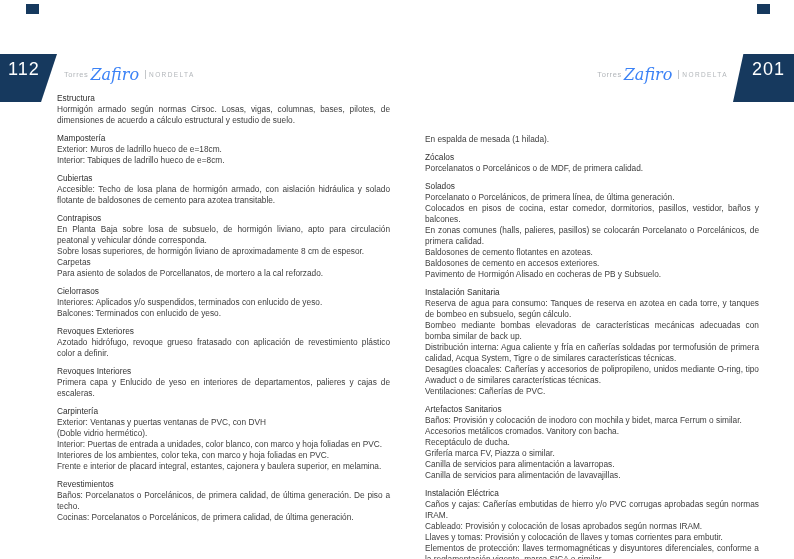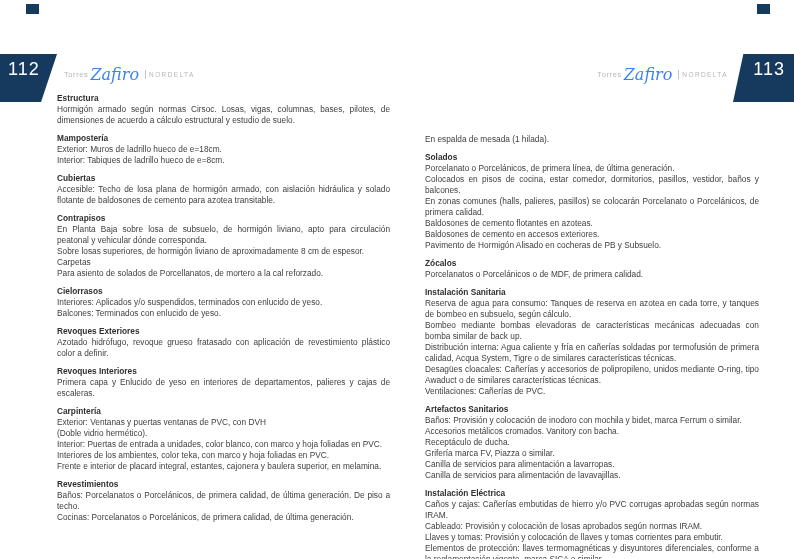--- a/index.html
+++ b/index.html
@@ -74,21 +74,21 @@
   .col.left  { left: 57px;  width: 333px; }
   .col.right { left: 425px; width: 334px; margin-top: 41px; }
 
   .lead-block { margin: 0 0 7px 0; }
   .spec-section { margin: 0 0 7px 0; }
   .spec-section:last-child { margin-bottom: 0; }
 
   .sec-title {
     margin: 0;
     font-size: 8.3px; line-height: 11px;
-    font-weight: bold;
+    font-weight: normal;
     color: #2f2f2f;
   }
   .line {
     margin: 0;
     font-size: 8.3px; line-height: 11px;
     color: #404040;
     text-align: justify;
   }
 </style>
 </head>
@@ -108,21 +108,21 @@
     <span class="suffix">NORDELTA</span>
   </div>
 
   <div class="brand right">
     <span class="prefix">Torres</span>
     <span class="script">Zafiro</span>
     <span class="divider"></span>
     <span class="suffix">NORDELTA</span>
   </div>
 
-  <div class="page-tab right">113</div>
+  <div class="page-tab right">201</div>
 
   <div class="col left">
       <section class="spec-section">
         <h3 class="sec-title">Estructura</h3>
         <p class="line">Hormigón armado según normas Cirsoc. Losas, vigas, columnas, bases, pilotes, de dimensiones de acuerdo a cálculo estructural y estudio de suelo.</p>
       </section>
       <section class="spec-section">
         <h3 class="sec-title">Mampostería</h3>
         <p class="line">Exterior: Muros de ladrillo hueco de e=18cm.</p>
         <p class="line">Interior: Tabiques de ladrillo hueco de e=8cm.</p>
@@ -163,34 +163,34 @@
         <h3 class="sec-title">Revestimientos</h3>
         <p class="line">Baños: Porcelanatos o Porcelánicos, de primera calidad, de última generación. De piso a techo.</p>
         <p class="line">Cocinas: Porcelanatos o Porcelánicos, de primera calidad, de última generación.</p>
       </section>
     </div>
 
   <div class="col right">
       <div class="lead-block">
         <p class="line">En espalda de mesada (1 hilada).</p>
       </div>
+      <section class="spec-section">
+        <h3 class="sec-title">Zócalos</h3>
+        <p class="line">Porcelanatos o Porcelánicos o de MDF, de primera calidad.</p>
+      </section>
       <section class="spec-section">
         <h3 class="sec-title">Solados</h3>
         <p class="line">Porcelanato o Porcelánicos, de primera línea, de última generación.</p>
         <p class="line">Colocados en pisos de cocina, estar comedor, dormitorios, pasillos, vestidor, baños y balcones.</p>
         <p class="line">En zonas comunes (halls, palieres, pasillos) se colocarán Porcelanato o Porcelánicos, de primera calidad.</p>
         <p class="line">Baldosones de cemento flotantes en azoteas.</p>
         <p class="line">Baldosones de cemento en accesos exteriores.</p>
         <p class="line">Pavimento de Hormigón Alisado en cocheras de PB y Subsuelo.</p>
       </section>
       <section class="spec-section">
-        <h3 class="sec-title">Zócalos</h3>
-        <p class="line">Porcelanatos o Porcelánicos o de MDF, de primera calidad.</p>
-      </section>
-      <section class="spec-section">
         <h3 class="sec-title">Instalación Sanitaria</h3>
         <p class="line">Reserva de agua para consumo: Tanques de reserva en azotea en cada torre, y tanques de bombeo en subsuelo, según cálculo.</p>
         <p class="line">Bombeo mediante bombas elevadoras de características mecánicas adecuadas con bomba similar de back up.</p>
         <p class="line">Distribución interna: Agua caliente y fría en cañerías soldadas por termofusión de primera calidad, Acqua System, Tigre o de similares características técnicas.</p>
         <p class="line">Desagües cloacales: Cañerías y accesorios de polipropileno, unidos mediante O-ring, tipo Awaduct o de similares características técnicas.</p>
         <p class="line">Ventilaciones: Cañerías de PVC.</p>
       </section>
       <section class="spec-section">
         <h3 class="sec-title">Artefactos Sanitarios</h3>
         <p class="line">Baños: Provisión y colocación de inodoro con mochila y bidet, marca Ferrum o similar.</p>

